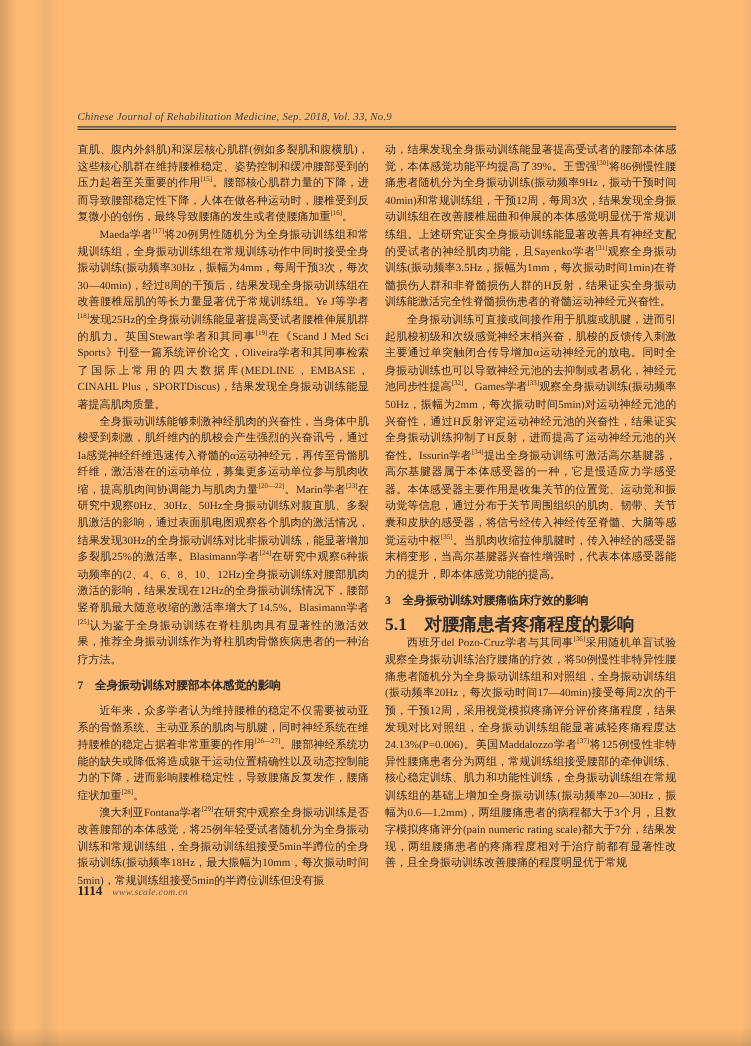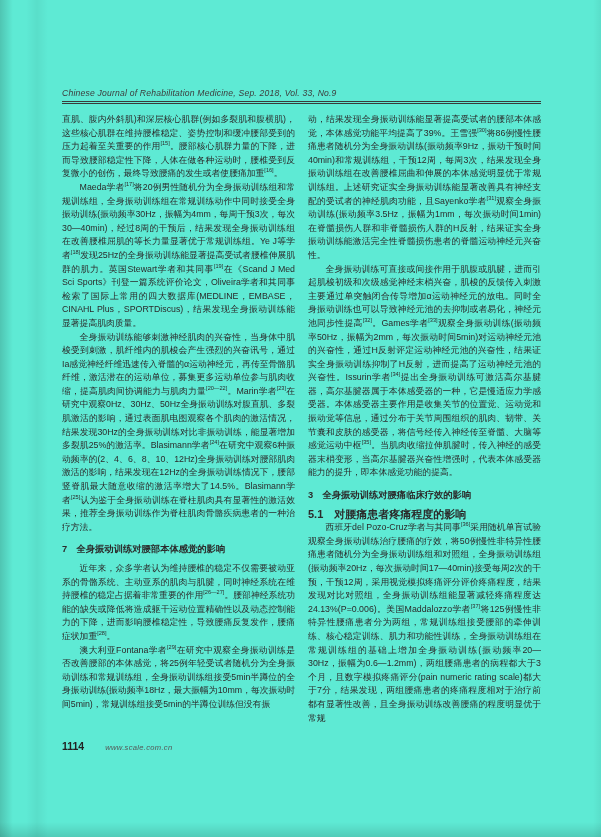--- a/index.html
+++ b/index.html
@@ -1,21 +1,21 @@
 <!DOCTYPE html>
 <html lang="zh"><head>
 <meta charset="utf-8">
 <style>
   html,body{margin:0;padding:0;background:#ffffff;}
   .scan{
     position:relative;
     width:601px;height:837px;
-    background:#5eead4;
+    background:#fdba74;
     overflow:hidden;
-    font-family:Liberation Sans, sans-serif;
+    font-family:Liberation Serif, serif;
     color:#2e2e2e;
   }
   
   .edge-left{position:absolute;left:0;top:0;width:13px;height:100%;
     background:linear-gradient(to right, rgba(0,0,0,0.16), rgba(0,0,0,0));pointer-events:none;}
   .edge-crease{position:absolute;left:26px;top:0;width:22px;height:100%;
     background:linear-gradient(to right, rgba(0,0,0,0), rgba(0,0,0,0.05), rgba(0,0,0,0));pointer-events:none;}
   .edge-bottom{position:absolute;left:0;bottom:0;width:100%;height:15px;
     background:linear-gradient(to top, rgba(0,0,0,0.13), rgba(0,0,0,0));pointer-events:none;}
   .edge-right{position:absolute;right:0;top:0;width:8px;height:100%;
@@ -53,27 +53,27 @@
     margin:0;
   }
   .indent{text-indent:2em;}
   .section-heading{
     font-weight:700;
     font-size:9.3px;
     margin:9px 0 5px 0;
   }
   .subsection-heading{
     font-weight:700;
-    font-size:11px;
+    font-size:14px;
     margin:0;
   }
   sup{font-size:5.6px;line-height:0;vertical-align:super;letter-spacing:0;}
   .footer{
-    position:absolute;left:62px;top:740px;
-    display:flex;align-items:baseline;gap:21px;
+    position:absolute;left:62px;top:708px;
+    display:flex;align-items:baseline;gap:8px;
   }
   .pagenum{font-weight:700;font-size:10.5px;color:#222;}
   .site{font-style:italic;font-size:7.6px;color:#555;letter-spacing:0.3px;}
 </style>
 </head>
 <body>
 
 <div class="scan">
   <div class="edge-left"></div>
   <div class="edge-crease"></div>

